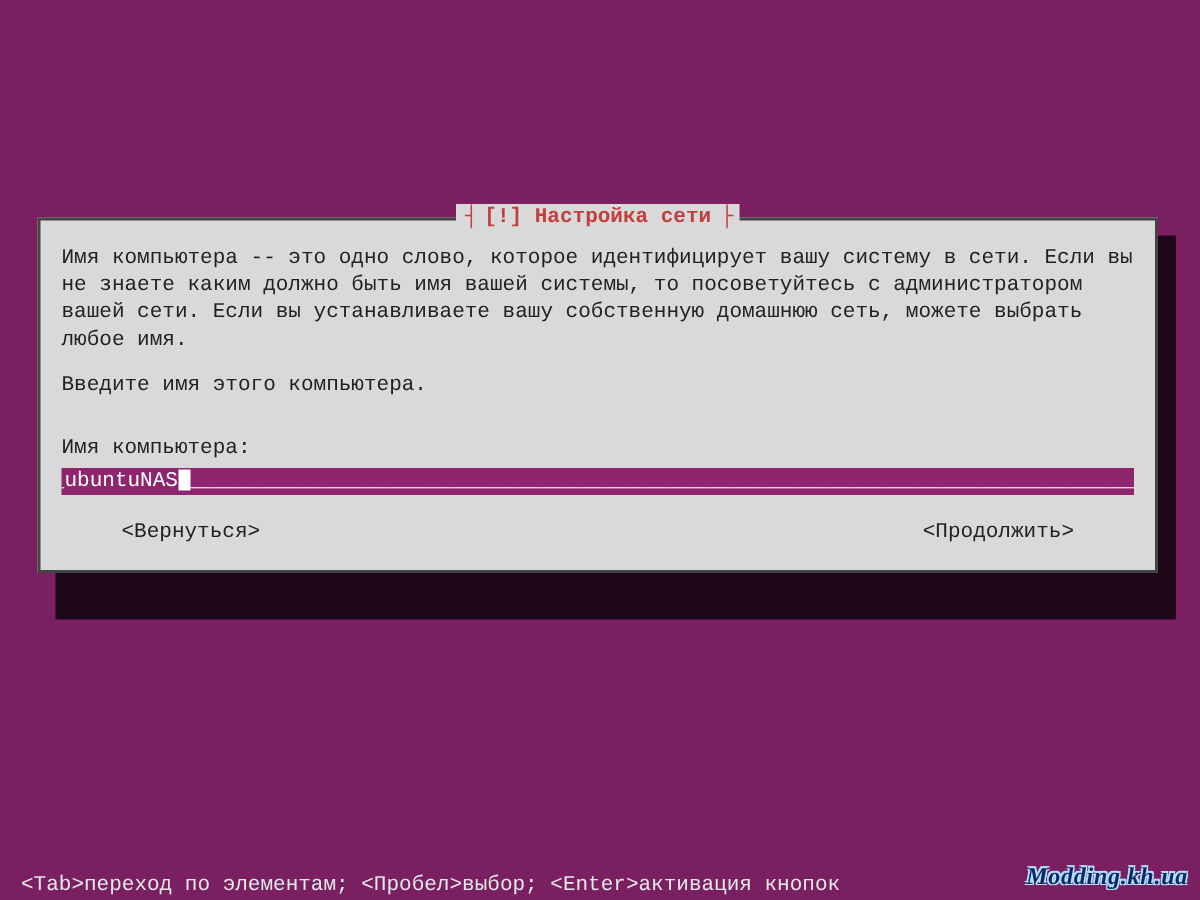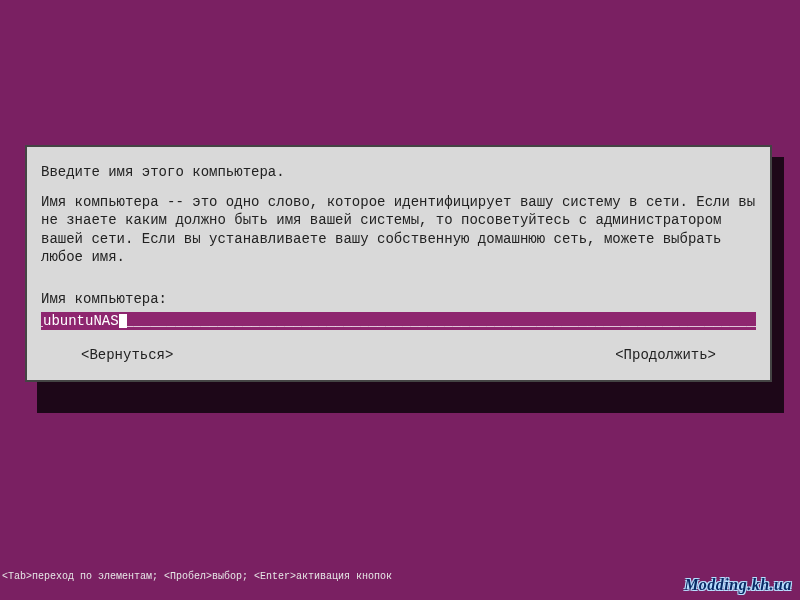--- a/index.html
+++ b/index.html
@@ -83,24 +83,24 @@
   .buttons {
     display: flex;
     justify-content: space-between;
     padding: 0 40px 4px 40px;
     color: #222;
   }
   .btn { cursor: pointer; }
   .statusbar {
     position: absolute;
     left: 0; right: 0;
-    bottom: 17px;
+    bottom: 1px;
     color: #e6e6e6;
-    font-size: 10px;
-    padding-left: 2px;
+    font-size: 14px;
+    padding-left: 14px;
   }
   .watermark {
     position: absolute;
     right: 8px;
     bottom: 4px;
     font-family: Georgia, serif;
     font-style: italic;
     font-weight: bold;
     font-size: 16px;
     color: #0a2a66;
@@ -111,23 +111,28 @@
        1px  1px 0 #b7e0ff;
     letter-spacing: 0.5px;
   }
 </style>
 </head>
 <body>
 
 <div class="shadow"></div>
 
 <div class="dialog">
+  <div class="title-wrap">
+    <span class="title">
+      <span class="decor">┤ </span><span>[!] </span><span>Настройка сети</span><span class="decor"> ├</span>
+    </span>
+  </div>
 
+  <div class="body-text">Имя компьютера -- это одно слово, которое идентифицирует вашу систему в сети. Если вы не знаете каким должно быть имя вашей системы, то посоветуйтесь с администратором вашей сети. Если вы устанавливаете вашу собственную домашнюю сеть, можете выбрать любое имя.</div>
   <div class="body-text">Введите имя этого компьютера.</div>
-  <div class="body-text">Имя компьютера -- это одно слово, которое идентифицирует вашу систему в сети. Если вы не знаете каким должно быть имя вашей системы, то посоветуйтесь с администратором вашей сети. Если вы устанавливаете вашу собственную домашнюю сеть, можете выбрать любое имя.</div>
   <div class="label">Имя компьютера:</div>
 
   <div class="input-row">
     <span class="underscore-fill">_________________________________________________________________________________________</span>
     <span class="content">
       <span class="val">ubuntuNAS</span><span class="cursor"></span>
     </span>
   </div>
 
   <div class="buttons">

